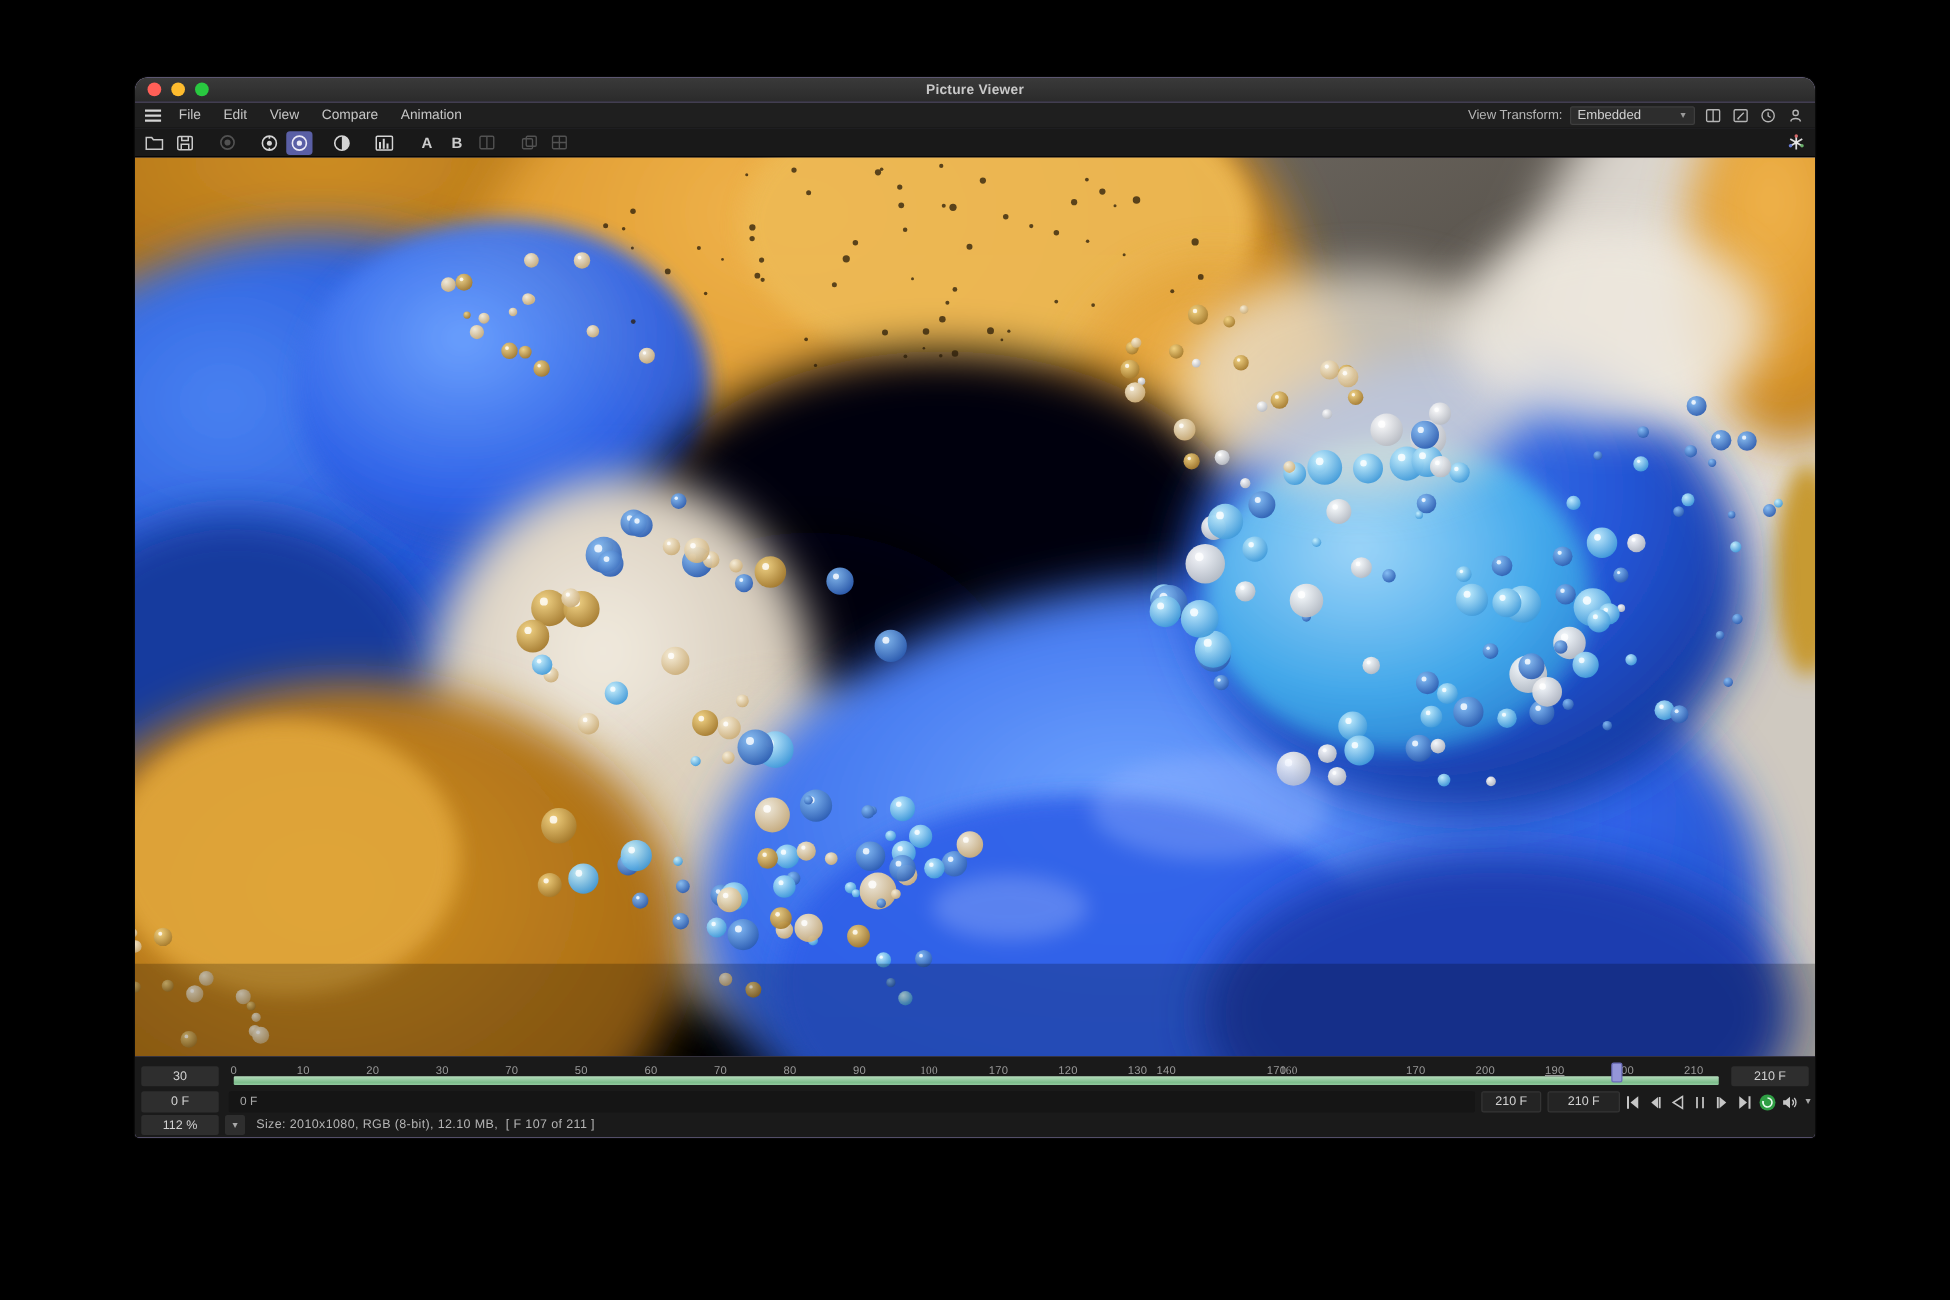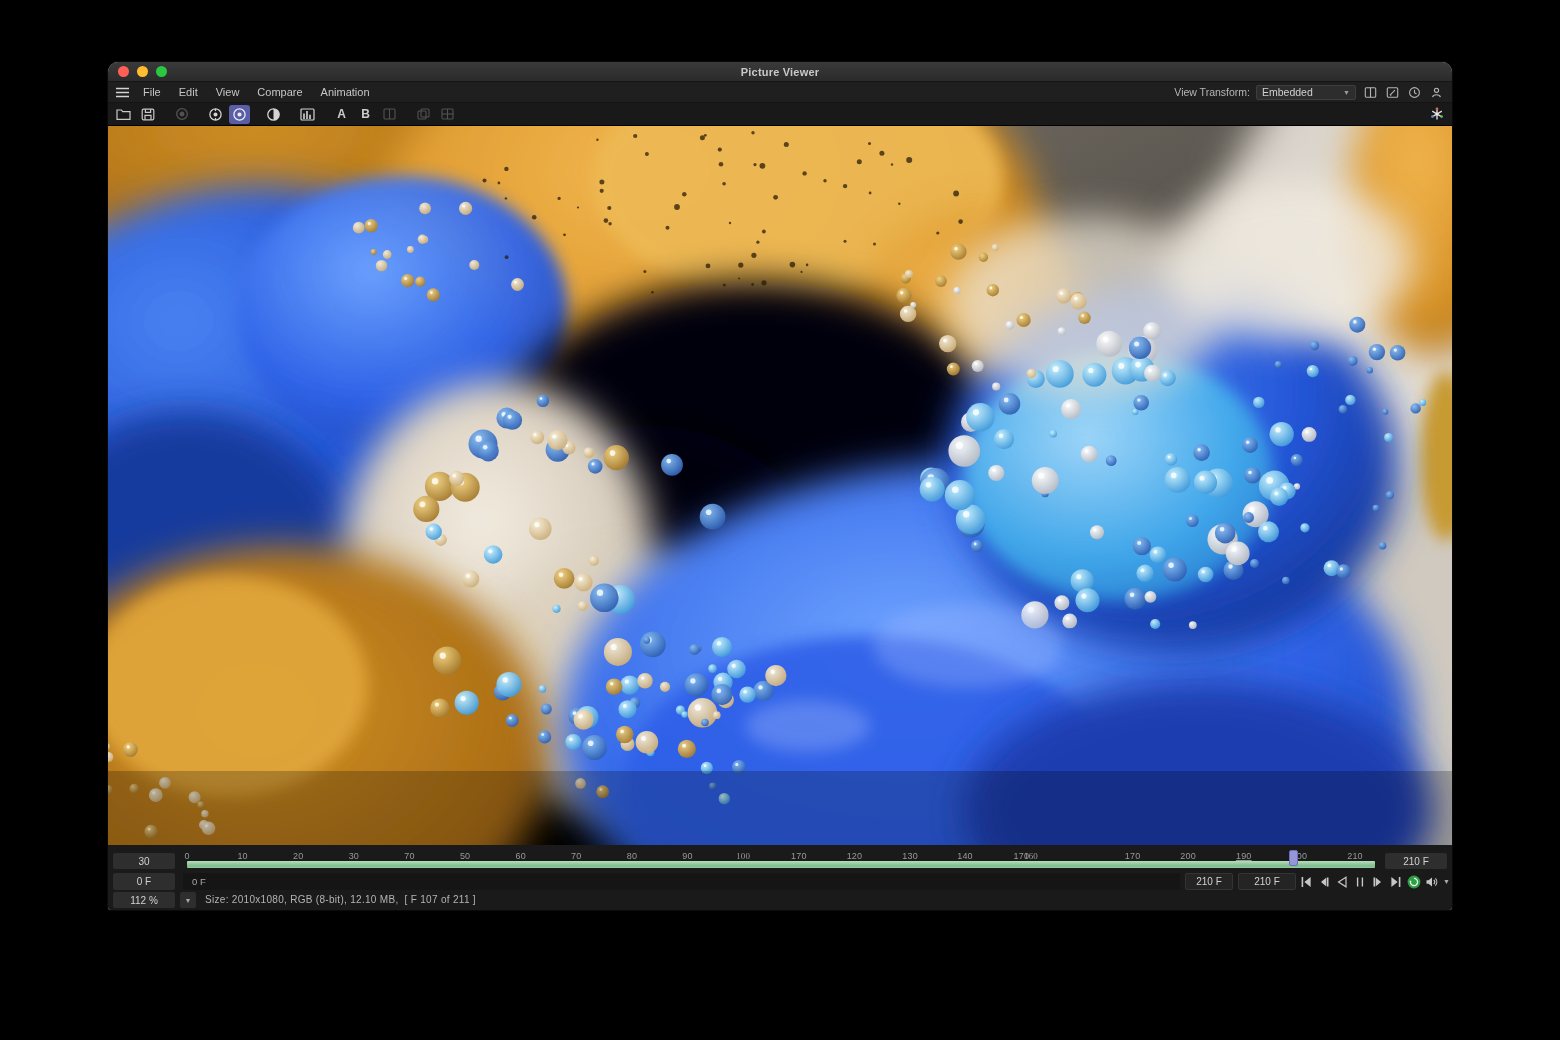--- a/index.html
+++ b/index.html
@@ -764,21 +764,21 @@
           <span class="tick" style="left: 226.48px;">70</span>
           <span class="tick" style="left: 282.1px;">50</span>
           <span class="tick" style="left: 337.72px;">60</span>
           <span class="tick" style="left: 393.34px;">70</span>
           <span class="tick" style="left: 448.96px;">80</span>
           <span class="tick" style="left: 504.58px;">90</span>
           <span class="tick" style="left: 560.2px; font-family: Liberation Serif, serif;">100</span>
           <span class="tick" style="left: 615.82px;">170</span>
           <span class="tick" style="left: 671.44px;">120</span>
           <span class="tick" style="left: 727.06px;">130</span>
-          <span class="tick" style="left: 782px;">140</span>
+          <span class="tick" style="left: 750px;">140</span>
           <span class="tick" style="left: 838.3px;">170</span>
           <span class="tick" style="left: 848px; font-family: Liberation Serif, serif;">160</span>
           <span class="tick" style="left: 949.54px;">170</span>
           <span class="tick" style="left: 1005.16px;">200</span>
           <span class="tick" style="left: 1060.78px; text-decoration: underline;">190</span>
           <span class="tick" style="left: 1116.4px;">200</span>
           <span class="tick" style="left: 1172.02px;">210</span>
         </div>
 
       <div class="tl-field" style="left:1277px;top:8px;width:62px;height:16px">210 F</div>

